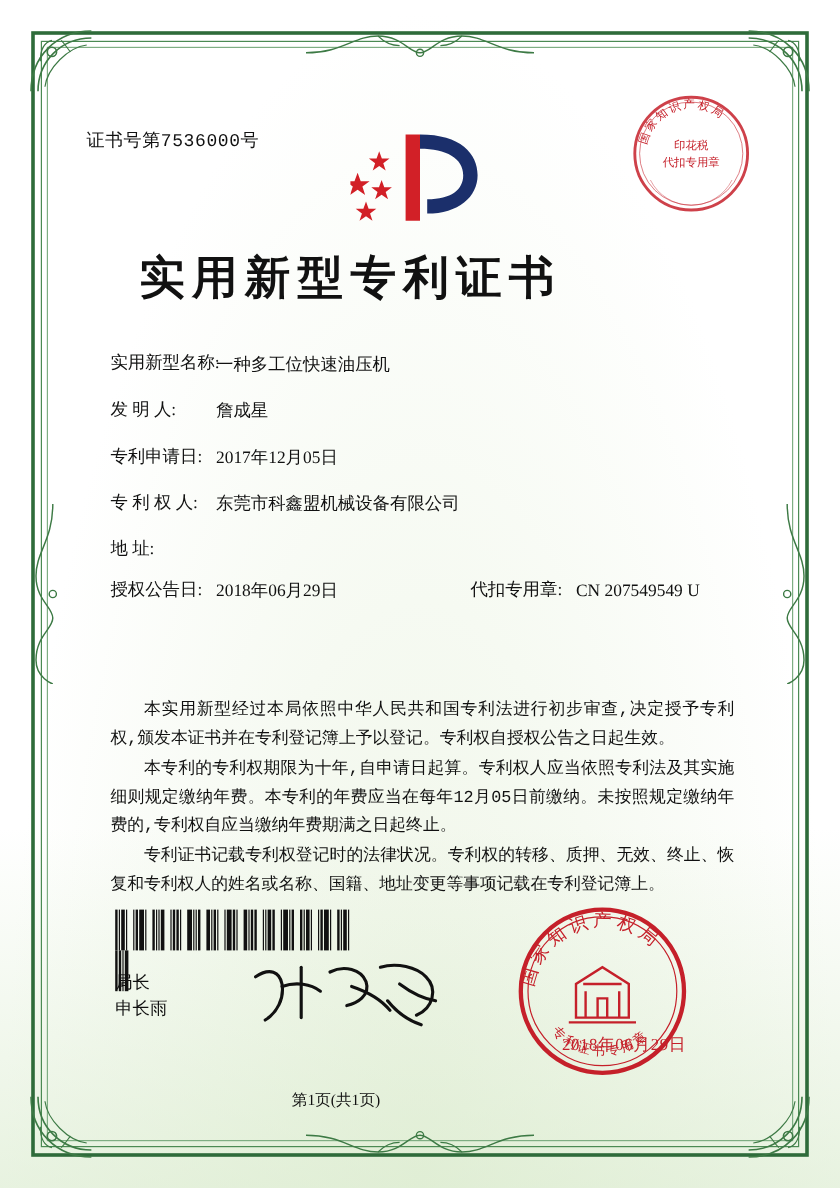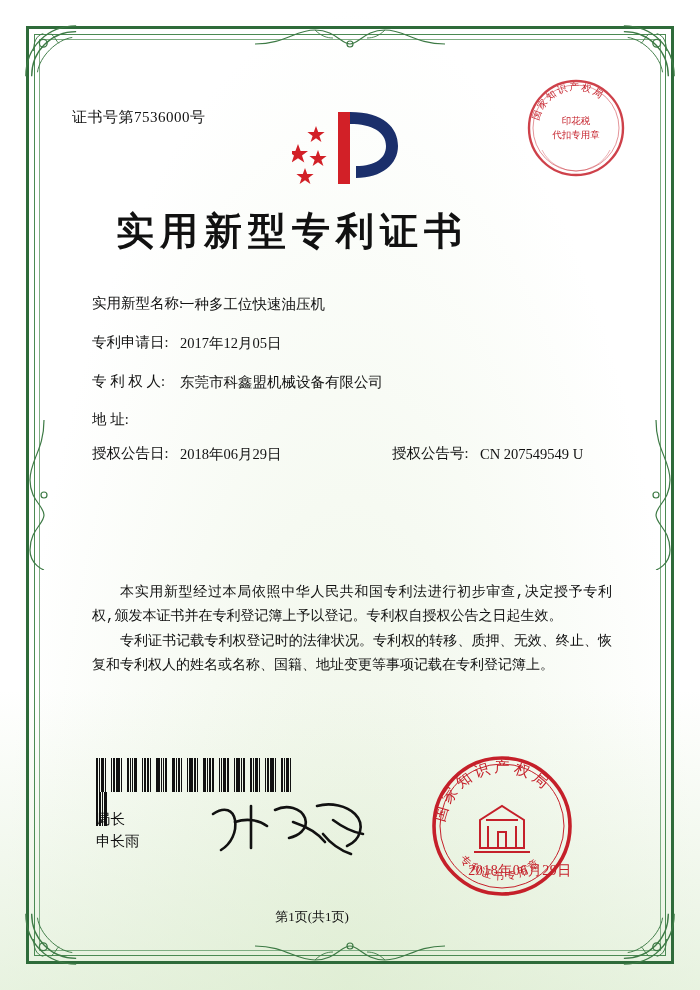--- a/index.html
+++ b/index.html
@@ -55,21 +55,21 @@
   }
   .s-l{left:24px;top:50%;transform:translateY(-50%);}
   .s-r{right:24px;top:50%;transform:translateY(-50%) scaleX(-1);}
 
   
   .content{position:absolute;left:0;top:0;width:700px;height:990px;}
 
   .cert-no{
     position:absolute;left:72px;top:108px;
     font-size:15px;color:#111;letter-spacing:.5px;
-    font-family:Liberation Serif, serif;
+    font-family:Liberation Mono, monospace;
   }
 
   
   .logo{position:absolute;left:292px;top:106px;width:110px;height:86px;}
 
   
   .seal-top{
     position:absolute;right:72px;top:76px;width:104px;height:104px;
   }
 
@@ -121,21 +121,21 @@
 
   .signature-block{
     position:absolute;left:96px;top:808px;font-size:14.5px;color:#111;line-height:1.55;
   }
   .hand{
     position:absolute;left:205px;top:792px;width:180px;height:70px;
   }
 
   .footer{
     position:absolute;left:0;top:908px;width:560px;text-align:center;
-    font-size:13px;color:#111;padding-left:32px;
+    font-size:13px;color:#111;
   }
 
   .soft-green{
     position:absolute;left:0;bottom:0;width:700px;height:300px;
     background:linear-gradient(to top,rgba(212,232,198,.55),rgba(255,255,255,0));
     pointer-events:none;
   }
 </style>
 </head>
 <body>
@@ -251,20 +251,24 @@
 
     <div class="title">实用新型专利证书</div>
 
     <div class="fields">
 
       <div class="row">
         <div class="lbl">实用新型名称:</div>
         <div class="val">一种多工位快速油压机</div>
       </div>
 
+      <div class="row">
+        <div class="lbl">发 明 人:</div>
+        <div class="val">詹成星</div>
+      </div>
 
 
       <div class="row">
         <div class="lbl">专利申请日:</div>
         <div class="val">2017年12月05日</div>
       </div>
 
       <div class="row">
         <div class="lbl">专 利 权 人:</div>
         <div class="val">东莞市科鑫盟机械设备有限公司</div>
@@ -273,28 +277,29 @@
       <div class="row">
         <div class="lbl">地 址:</div>
       </div>
 
       <div class="row-two">
         <div class="half a">
           <div class="lbl">授权公告日:</div>
           <div class="val">2018年06月29日</div>
         </div>
         <div class="half">
-          <div class="lbl">授权公告号:</div>
+          <div class="lbl">代扣专用章:</div>
           <div class="val">CN 207549549 U</div>
         </div>
       </div>
     </div>
 
     <div class="para">
       <p>本实用新型经过本局依照中华人民共和国专利法进行初步审查,决定授予专利权,颁发本证书并在专利登记簿上予以登记。专利权自授权公告之日起生效。</p>
+      <p>本专利的专利权期限为十年,自申请日起算。专利权人应当依照专利法及其实施细则规定缴纳年费。本专利的年费应当在每年12月05日前缴纳。未按照规定缴纳年费的,专利权自应当缴纳年费期满之日起终止。</p>
       <p>专利证书记载专利权登记时的法律状况。专利权的转移、质押、无效、终止、恢复和专利权人的姓名或名称、国籍、地址变更等事项记载在专利登记簿上。</p>
     </div>
 
     <div class="barcode">
       <i style="width:2px"></i><i style="width:1px"></i><i style="width:3px"></i><i style="width:1px"></i>
       <i style="width:1px"></i><i style="width:2px"></i><i style="width:4px"></i><i style="width:1px"></i>
       <i style="width:2px"></i><i style="width:1px"></i><i style="width:1px"></i><i style="width:3px"></i>
       <i style="width:1px"></i><i style="width:2px"></i><i style="width:2px"></i><i style="width:1px"></i>
       <i style="width:4px"></i><i style="width:1px"></i><i style="width:1px"></i><i style="width:2px"></i>
       <i style="width:3px"></i><i style="width:1px"></i><i style="width:2px"></i><i style="width:1px"></i>

